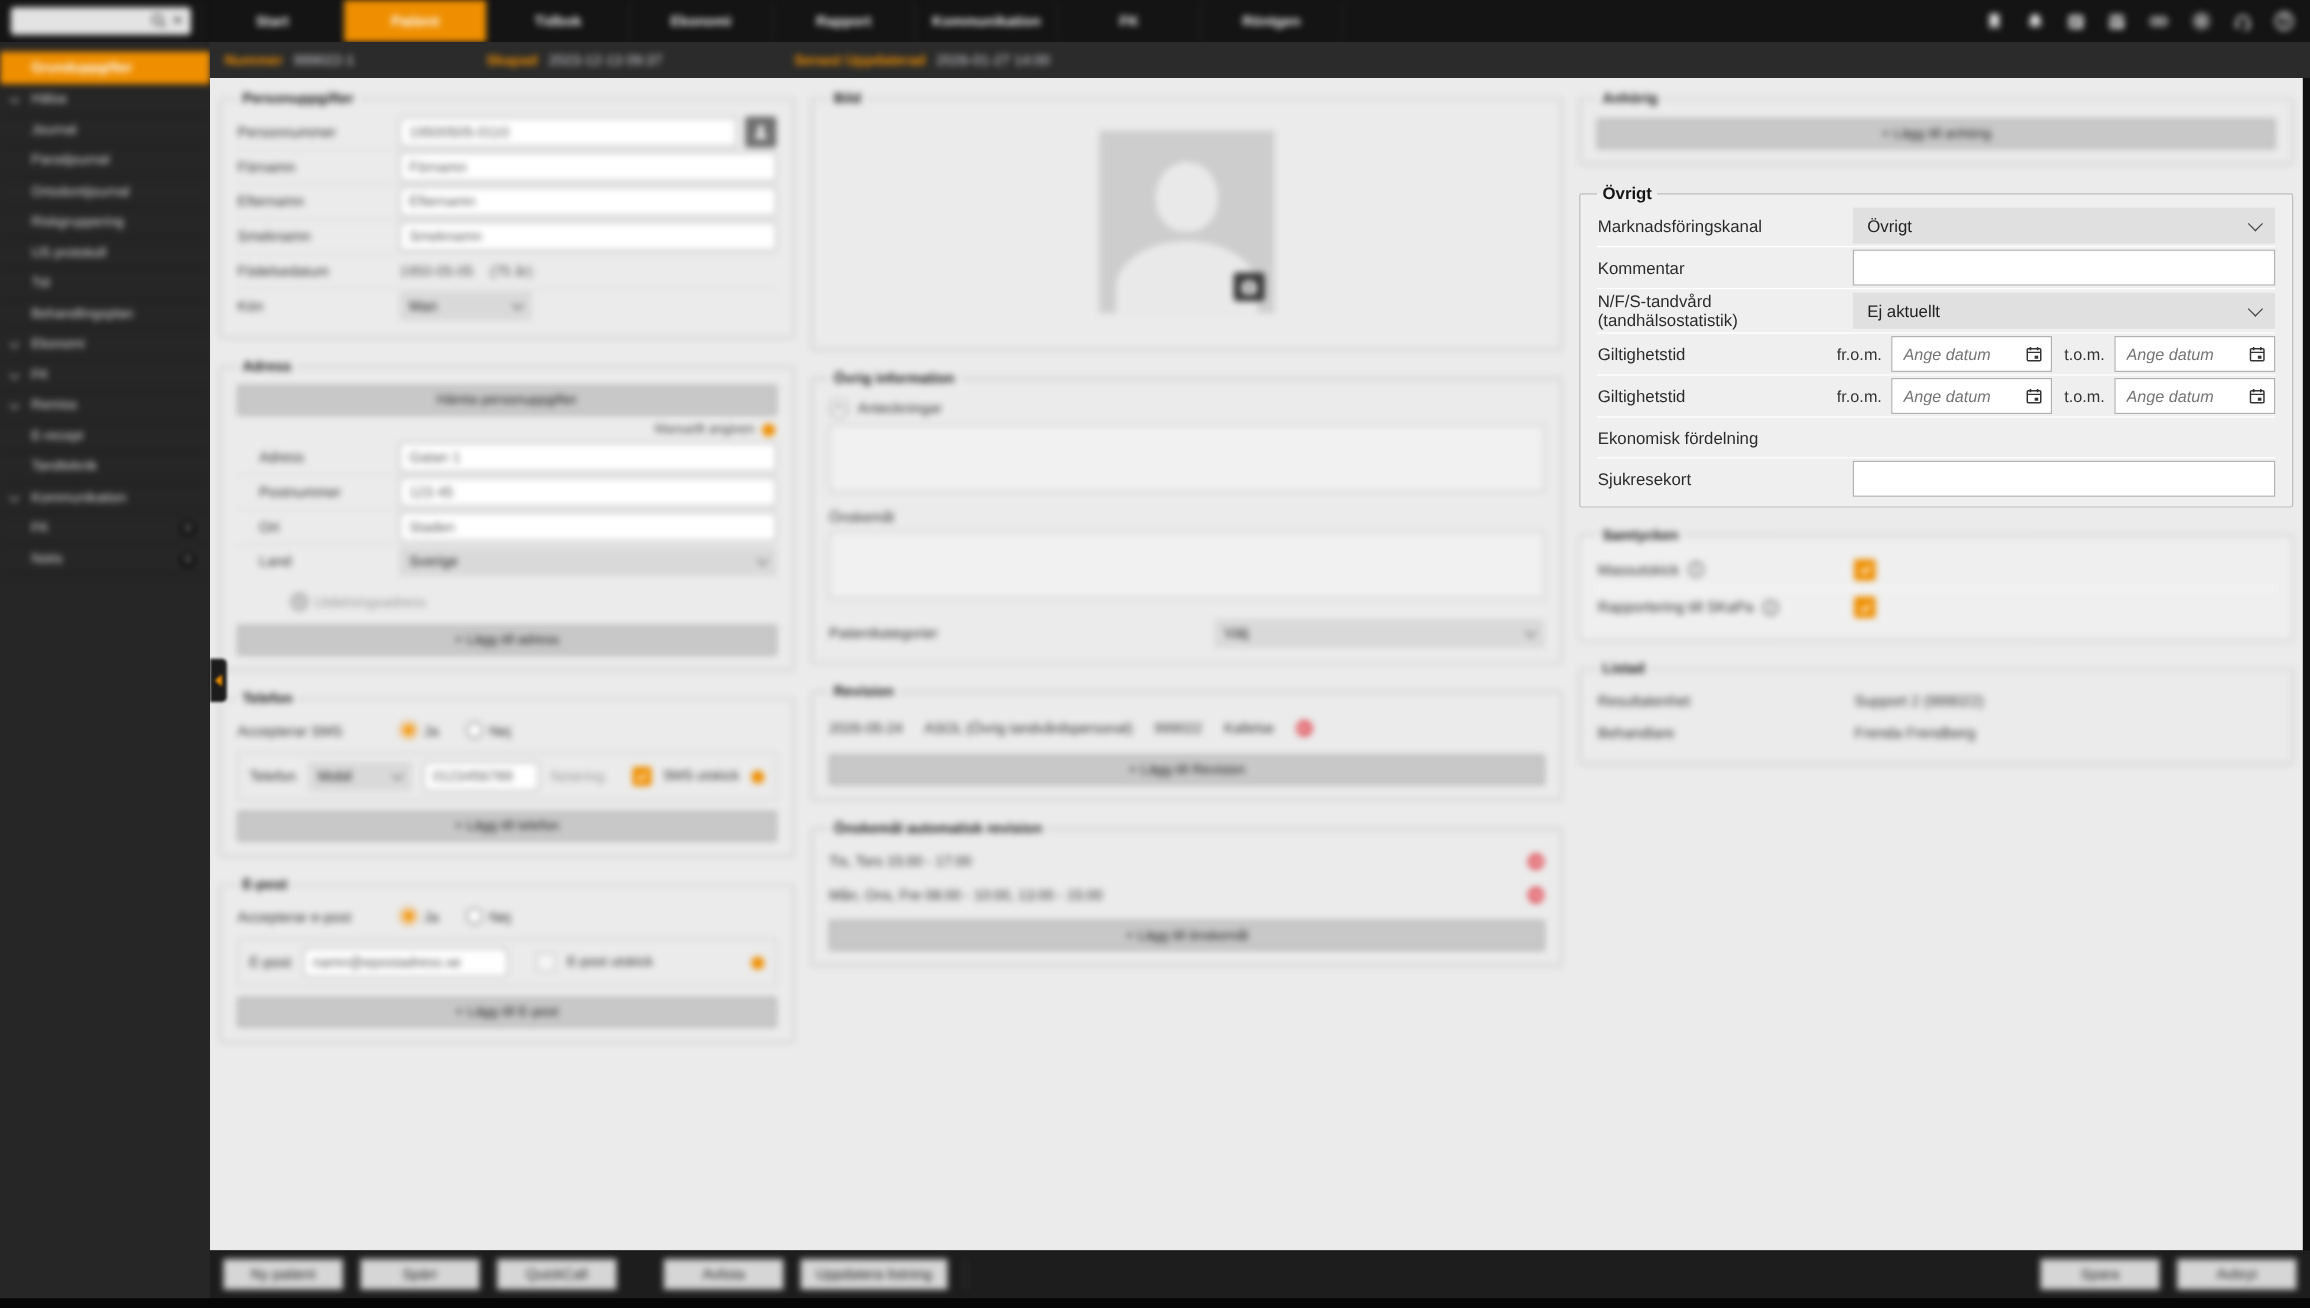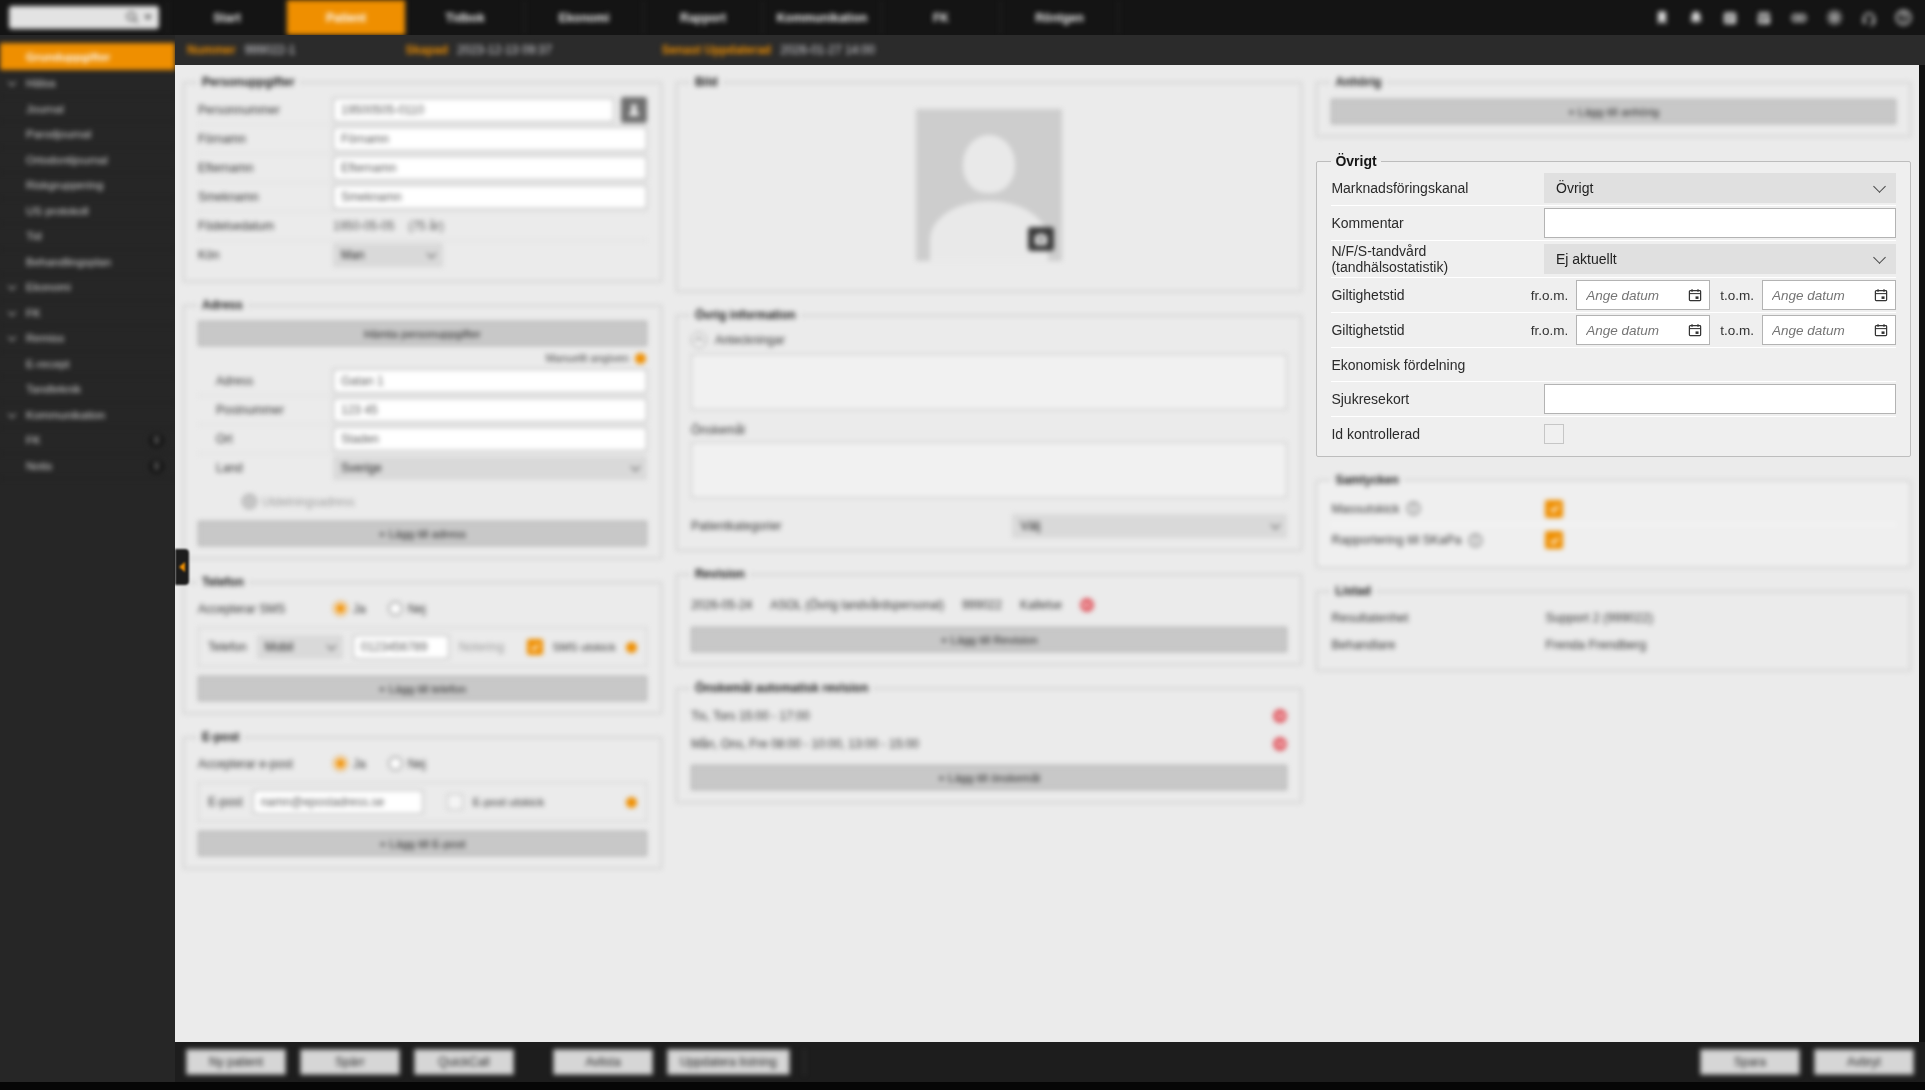--- a/index.html
+++ b/index.html
@@ -593,26 +593,20 @@
         <span class="o-label">Ekonomisk fördelning</span>
       </div>
 
       <div class="o-row">
         <span class="o-label">Sjukresekort</span>
         <input class="o-input" value="" style="">
       </div>
 
 
 
-      <div class="o-row">
-        <span class="o-label">Id kontrollerad</span>
-        <span style="width:352px;display:flex;">
-            <span class="o-check"></span>
-          </span>
-      </div>
     </fieldset>
 
     <fieldset class="blur-b" style="background:#EFEFEF;">
       <legend>Samtycken</legend>
       <div class="s-row">
         <span class="s-label">
           <span>Massutskick</span>
           <svg width="15" height="15" viewBox="0 0 16 16">
               <circle cx="8" cy="8" r="6.6" fill="none" stroke="#555" stroke-width="1.2"></circle>
               <circle cx="8" cy="4.9" r="0.9" fill="#555"></circle>

